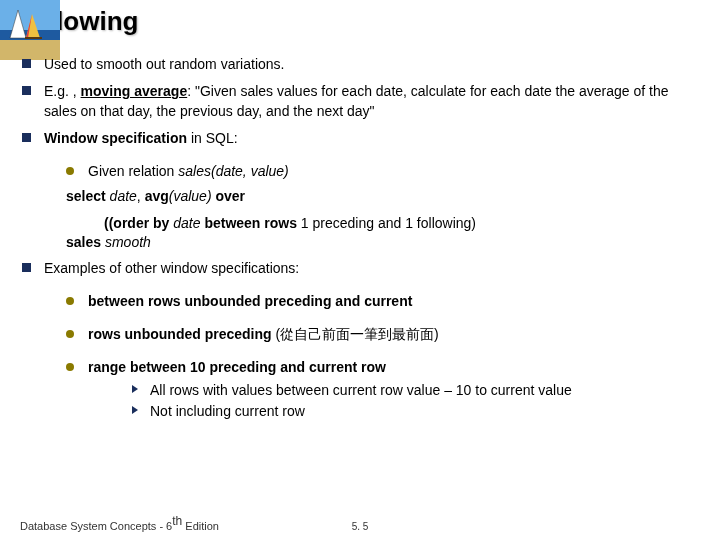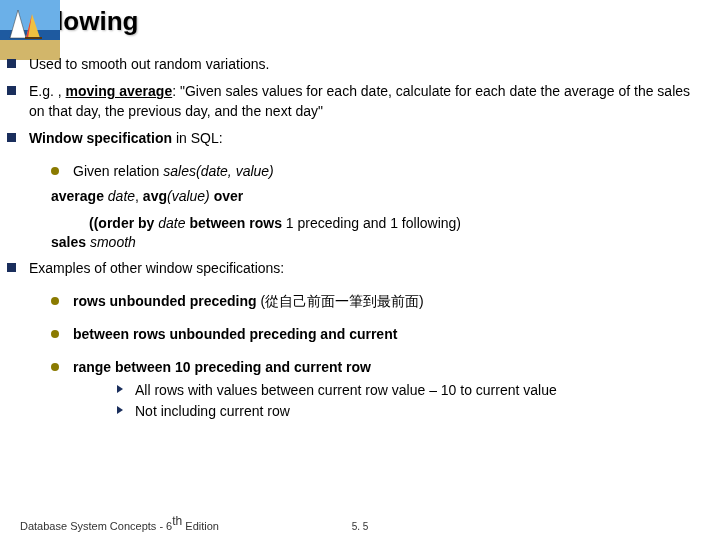--- a/index.html
+++ b/index.html
@@ -22,21 +22,21 @@
   .title {
     text-align: left;
     font-size: 26px;
     font-weight: bold;
     color: #000;
     text-shadow: 1px 1px 2px rgba(0,0,0,0.25);
     padding-top: 6px;
     padding-bottom: 18px;
   }
   .content {
-    padding-left: 7px;
+    padding-left: 22px;
     padding-right: 20px;
     line-height: 1.38;
   }
   .lvl1 { position: relative; padding-left: 22px; margin-bottom: 8px; }
   .lvl1::before {
     content: "";
     position: absolute;
     left: 0; top: 4px;
     width: 9px; height: 9px;
     background: #1a2e5c;
@@ -110,36 +110,36 @@
   <div class="lvl1">
     <b>Window specification</b><span> in SQL:</span>
   </div>
 
   <div class="sub2">
     <div class="lvl2">
       <span>Given relation </span><i>sales(date, value)</i>
     </div>
     <div style="height:2px"></div>
     <div>
-      <b>average</b><i> date</i><span>, </span><b>avg</b><i>(value) </i><b>over</b>
+      <b>select</b><i> date</i><span>, </span><b>avg</b><i>(value) </i><b>over</b>
     </div>
     <div class="indent-code">
       <b>(</b><b>(order by</b><i> date </i><b>between rows</b><span> 1 preceding and 1 following)</span>
     </div>
     <div>
       <b>sales</b><i> smooth</i>
     </div>
   </div>
 
   <div style="height:6px"></div>
   <div class="lvl1">Examples of other window specifications:</div>
 
   <div class="sub2">
+    <div class="lvl2"><b>between rows unbounded preceding and current</b></div>
     <div class="lvl2"><b>rows unbounded preceding</b><span> (從自己前面一筆到最前面)</span></div>
-    <div class="lvl2"><b>between rows unbounded preceding and current</b></div>
     <div class="lvl2"><b>range  between 10 preceding and current row</b></div>
     <div class="sub3">
       <div class="lvl3">All rows with values between current row value – 10 to current value</div>
     </div>
     <div class="sub3">
       <div class="lvl3">Not including current row</div>
     </div>
   </div>
 
 </div>

